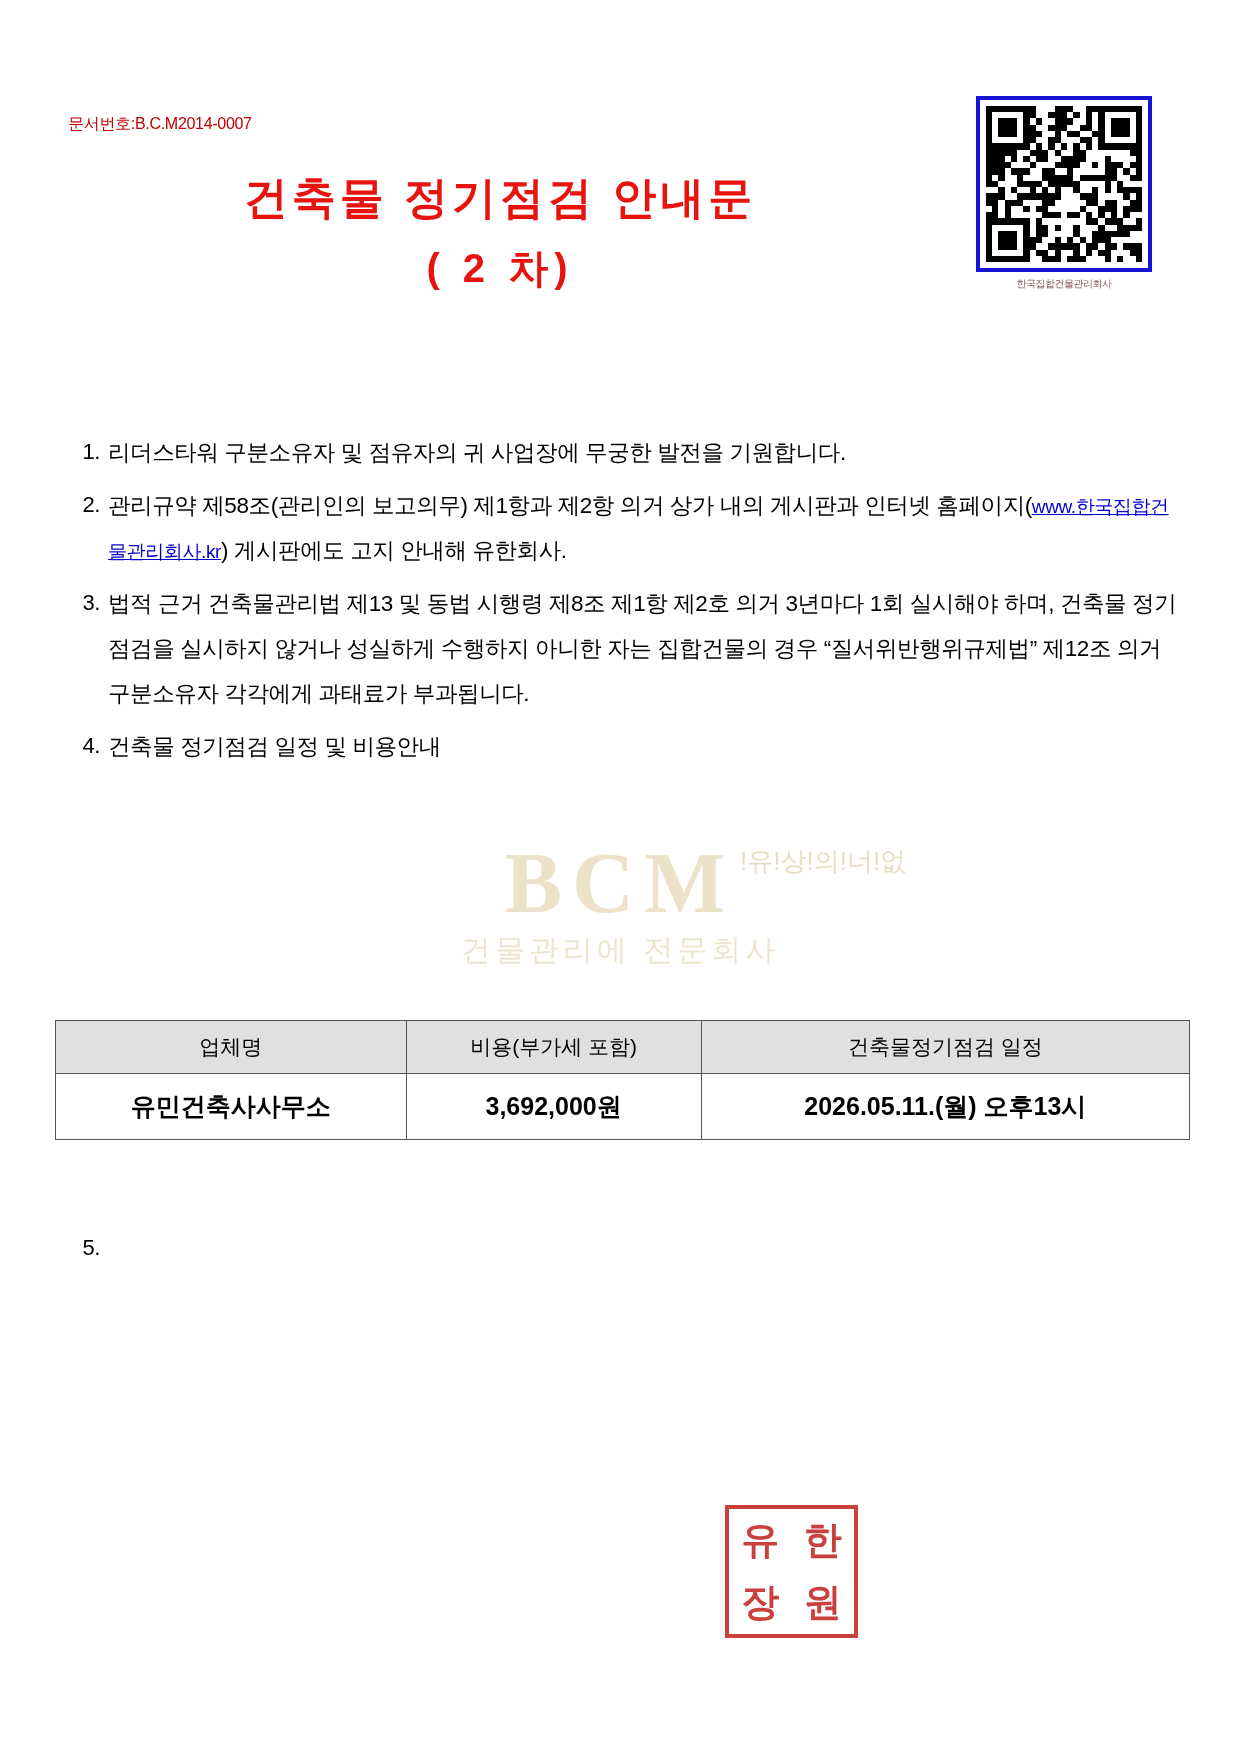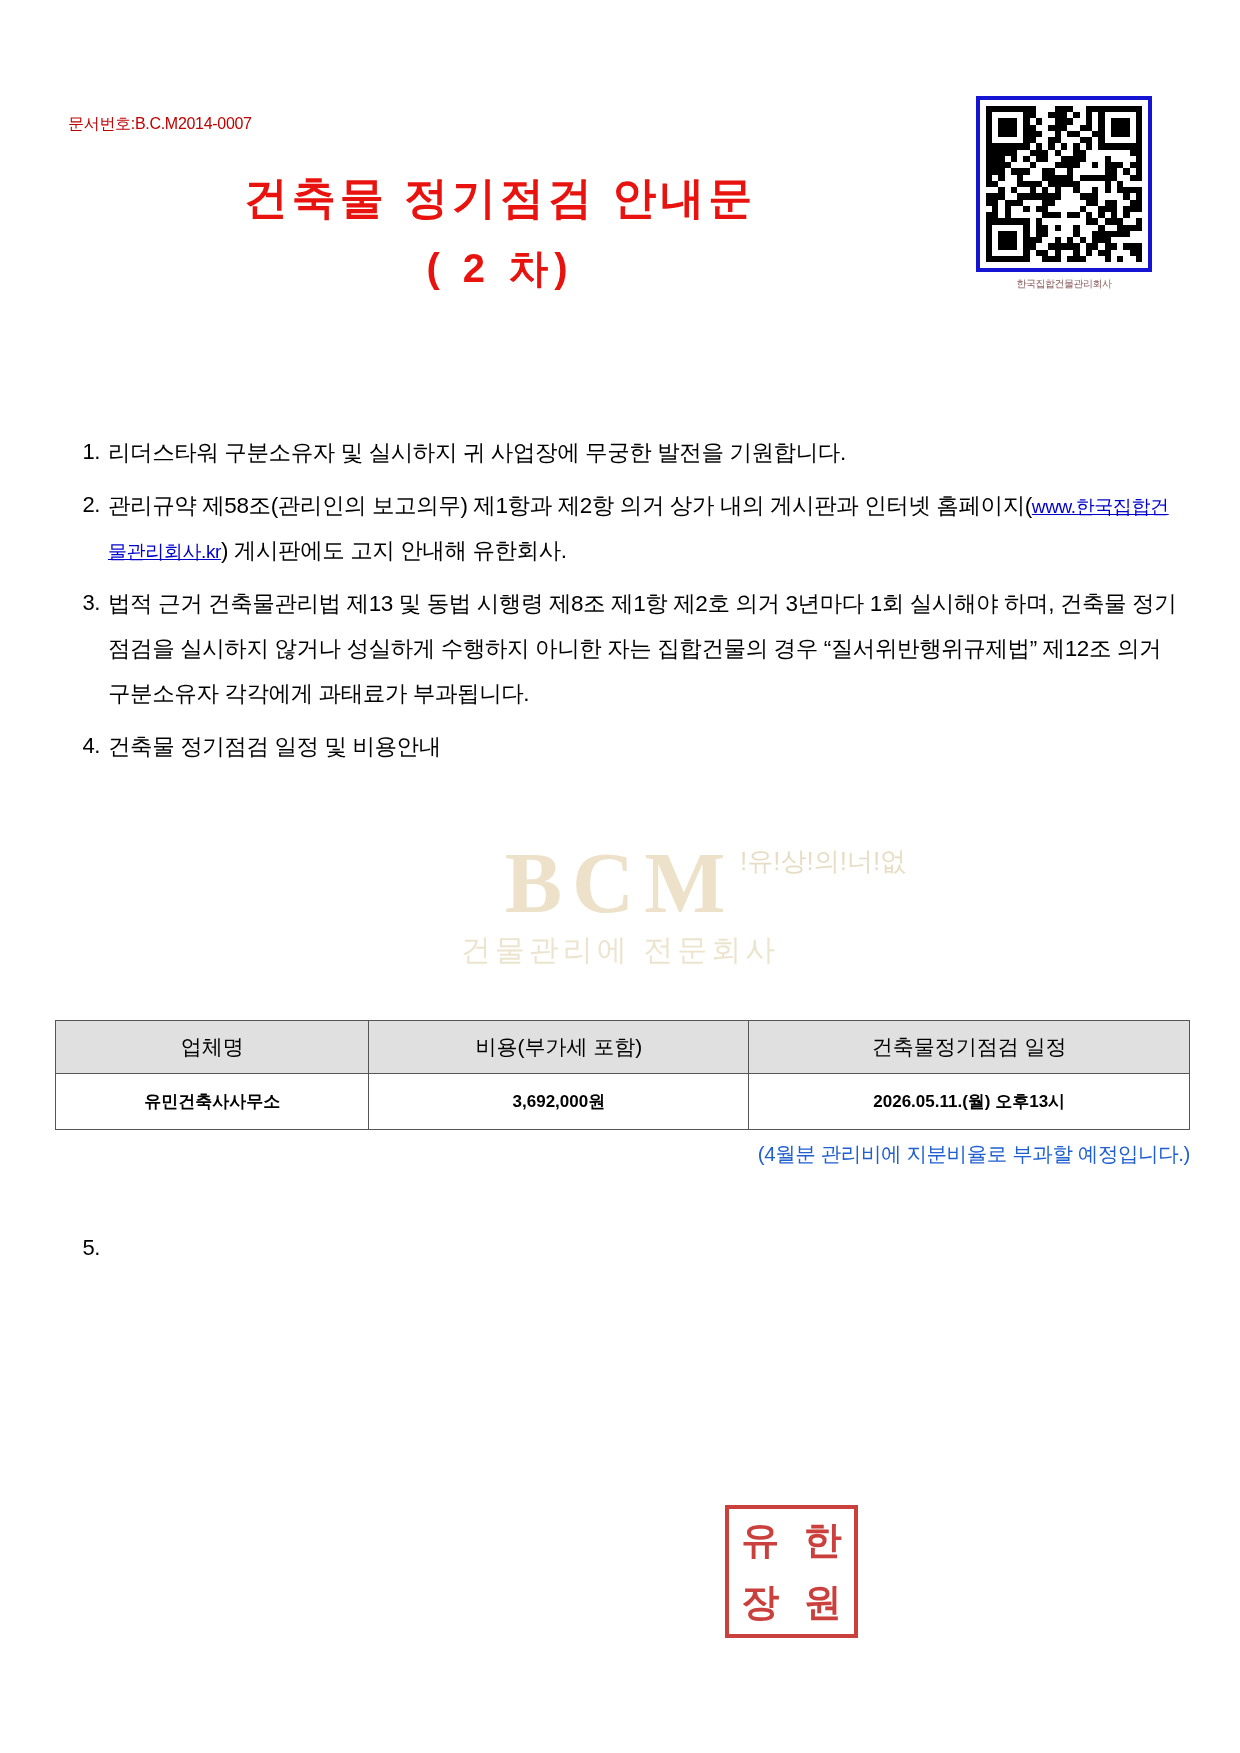--- a/index.html
+++ b/index.html
@@ -188,21 +188,21 @@
     text-align: center;
     padding: 12px 4px;
   }
   table.fee thead th {
     background: #e0e0e0;
     font-weight: normal;
     font-size: 21px;
   }
   table.fee tbody td {
     font-weight: bold;
-    font-size: 17px;
+    font-size: 25px;
     padding: 16px 4px;
   }
   .table-note {
     margin-top: 10px;
     text-align: right;
     color: #1f5fd0;
     font-size: 20.5px;
     letter-spacing: -0.4px;
   }
 
@@ -907,21 +907,21 @@
 
   <div class="title-block">
     <div class="title-main">건축물 정기점검 안내문</div>
     <div class="title-sub">( 2 차)</div>
   </div>
 
   <div class="content">
     <ol class="items">
       <li>
         <span class="num">1.</span>
-        <span class="para">리더스타워 구분소유자 및 실시하지 귀 사업장에 무궁한 발전을 기원합니다.</span>
+        <span class="para">리더스타워 구분소유자 및 점유자의 귀 사업장에 무궁한 발전을 기원합니다.</span>
       </li>
       <li>
         <span class="num">2.</span>
         <span class="para"><span>관리규약 제58조(관리인의 보고의무) 제1항과 제2항 의거 상가 내의 게시판과 인터넷 홈페이지(</span><a class="link" href="#">www.한국집합건물관리회사.kr</a><span>) 게시판에도 고지 안내해 유한회사.</span></span>
       </li>
       <li>
         <span class="num">3.</span>
         <span class="para">법적 근거 건축물관리법 제13 및 동법 시행령 제8조 제1항 제2호 의거 3년마다 1회 실시해야 하며, 건축물 정기점검을 실시하지 않거나 성실하게 수행하지 아니한 자는 집합건물의 경우 “질서위반행위규제법” 제12조 의거 구분소유자 각각에게 과태료가 부과됩니다.</span>
       </li>
       <li>
@@ -941,21 +941,20 @@
         </tr>
       </thead>
       <tbody>
         <tr>
           <td>유민건축사사무소</td>
           <td>3,692,000원</td>
           <td>2026.05.11.(월) 오후13시</td>
         </tr>
       </tbody>
     </table>
-    <div class="table-note">(4월분 관리비에 지분비율로 부과할 예정입니다.)</div>
   </div>
 
   <div class="content-2">
     <ol class="items">
       <li>
         <span class="num">5.</span>
       </li>
     </ol>
   </div>
 

